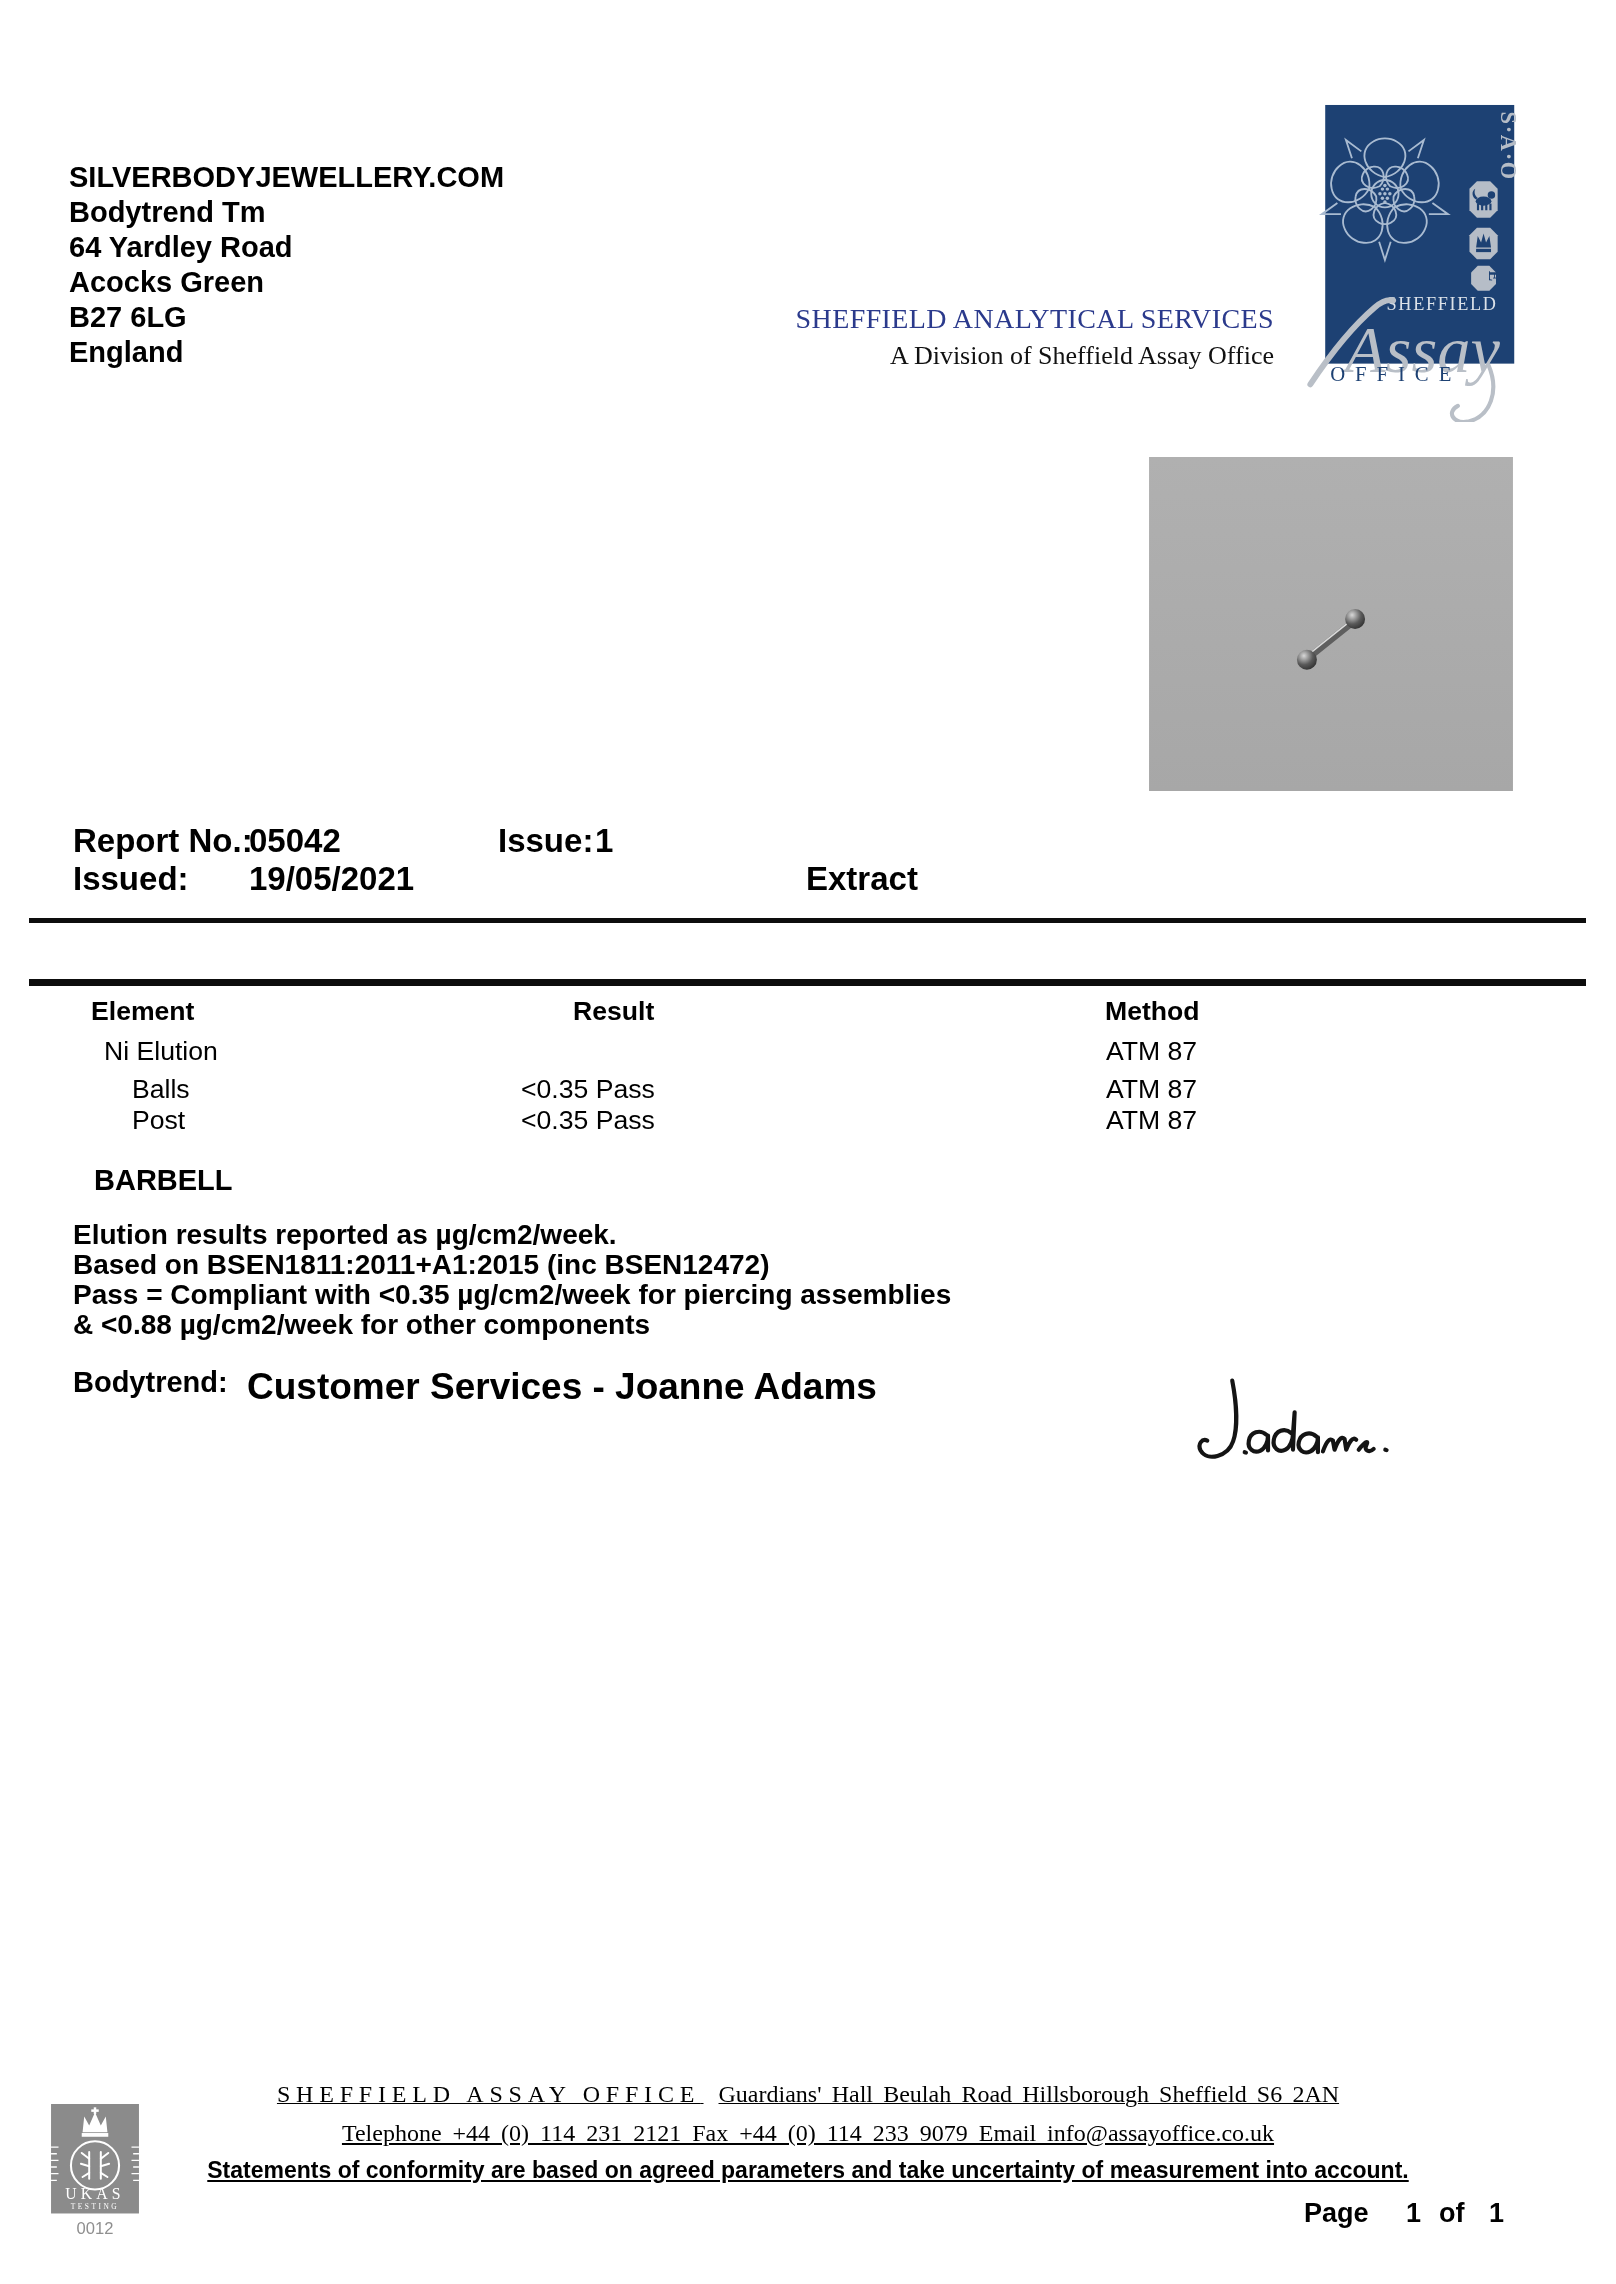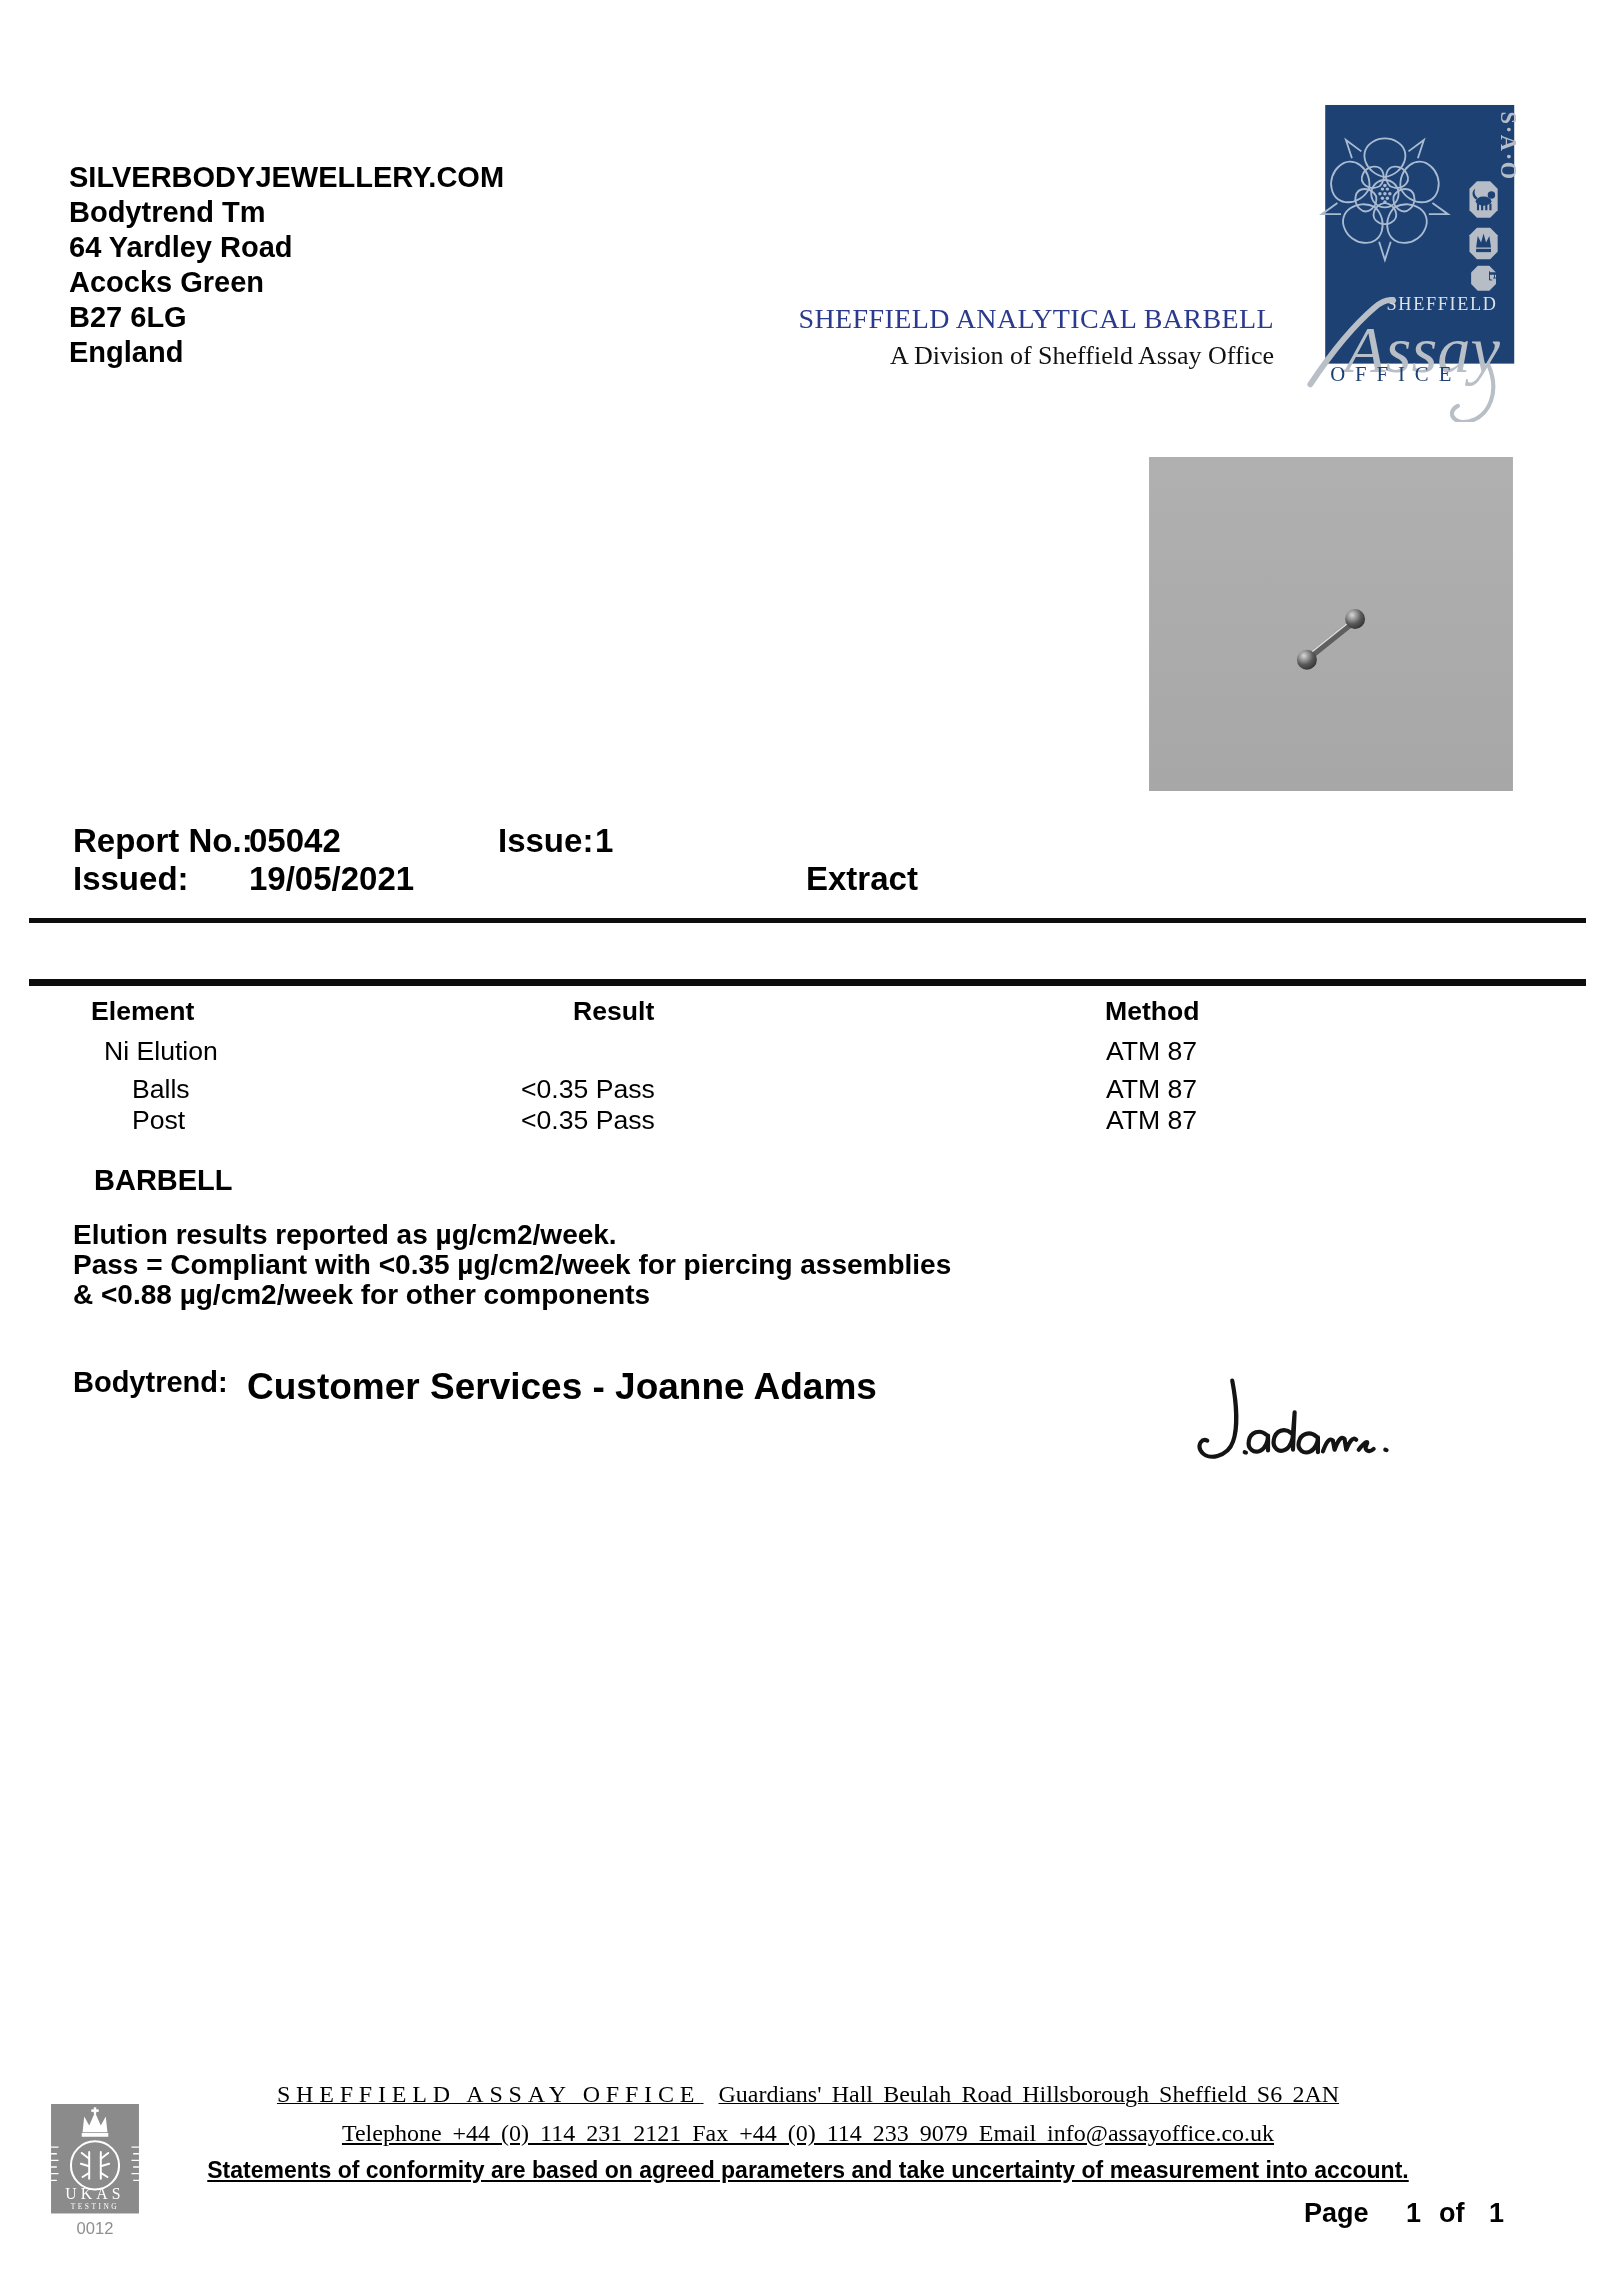--- a/index.html
+++ b/index.html
@@ -44,21 +44,21 @@
   <div class="abs recipient">
     <div>SILVERBODYJEWELLERY.COM</div>
     <div>Bodytrend Tm</div>
     <div>64 Yardley Road</div>
     <div>Acocks Green</div>
     <div>B27 6LG</div>
     <div>England</div>
   </div>
 
   <div class="abs orgblock">
-    <div class="org-title">SHEFFIELD ANALYTICAL BARBELL</div>
+    <div class="org-title">SHEFFIELD ANALYTICAL SERVICES</div>
     <div class="org-sub">A Division of Sheffield Assay Office</div>
   </div>
 
   <div class="abs" style="left:1302px;top:98px;width:257px;height:324px;">
     <svg width="257" height="324" viewBox="0 0 310 390">
       <rect x="28" y="8" width="228" height="312" fill="#1d4173"></rect>
 
       <g transform="translate(100,115)" stroke="#a9bbd1" fill="none" stroke-width="2.2">
         <g>
           <path d="M-7,-58 L0,-80 L7,-58" transform="rotate(36)"></path>
@@ -173,20 +173,21 @@
   <span class="abs td" style="left:1106px;top:1075px;">ATM 87</span>
 
   <span class="abs td" style="left:132px;top:1106px;">Post</span>
   <span class="abs td" style="left:521px;top:1106px;">&lt;0.35 Pass</span>
   <span class="abs td" style="left:1106px;top:1106px;">ATM 87</span>
 
   <span class="abs b" style="left:94px;top:1165px;font-size:29px;">BARBELL</span>
 
   <div class="abs notes">
     <div>Elution results reported as µg/cm2/week.</div>
+    <div>Based on BSEN1811:2011+A1:2015 (inc BSEN12472)</div>
     <div>Pass = Compliant with &lt;0.35 µg/cm2/week for piercing assemblies</div>
     <div>&amp; &lt;0.88 µg/cm2/week for other components</div>
   </div>
 
   <span class="abs b" style="left:73px;top:1367px;font-size:29px;">Bodytrend:</span>
   <span class="abs b" style="left:247px;top:1367px;font-size:37px;">Customer Services - Joanne Adams</span>
 
   <div class="abs" style="left:1159px;top:1369px;width:233px;height:104px;">
     <span class="sr">J. adams.</span>
     <svg width="233" height="104" viewBox="0 0 280 125">

